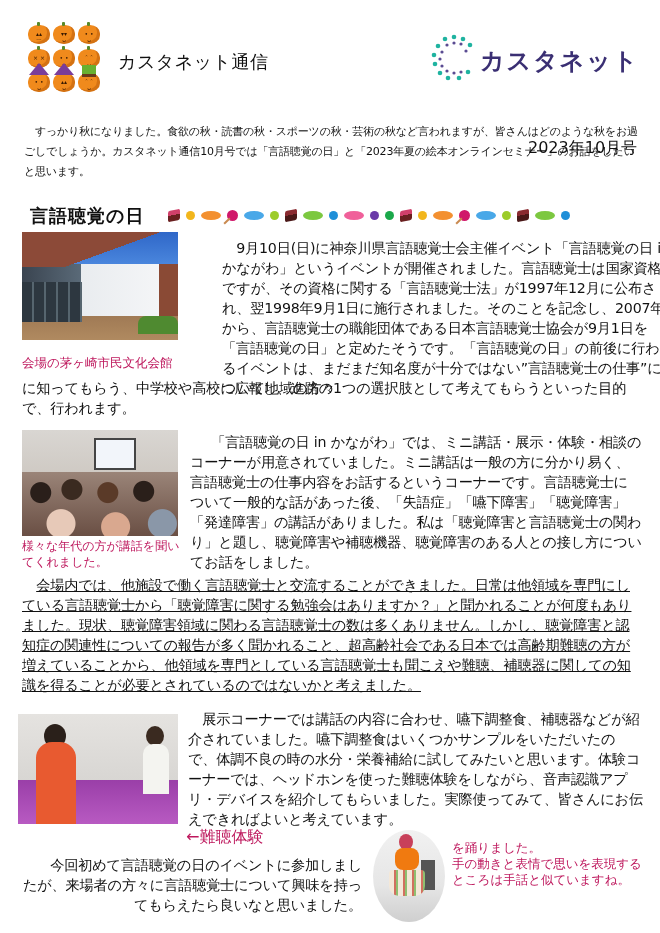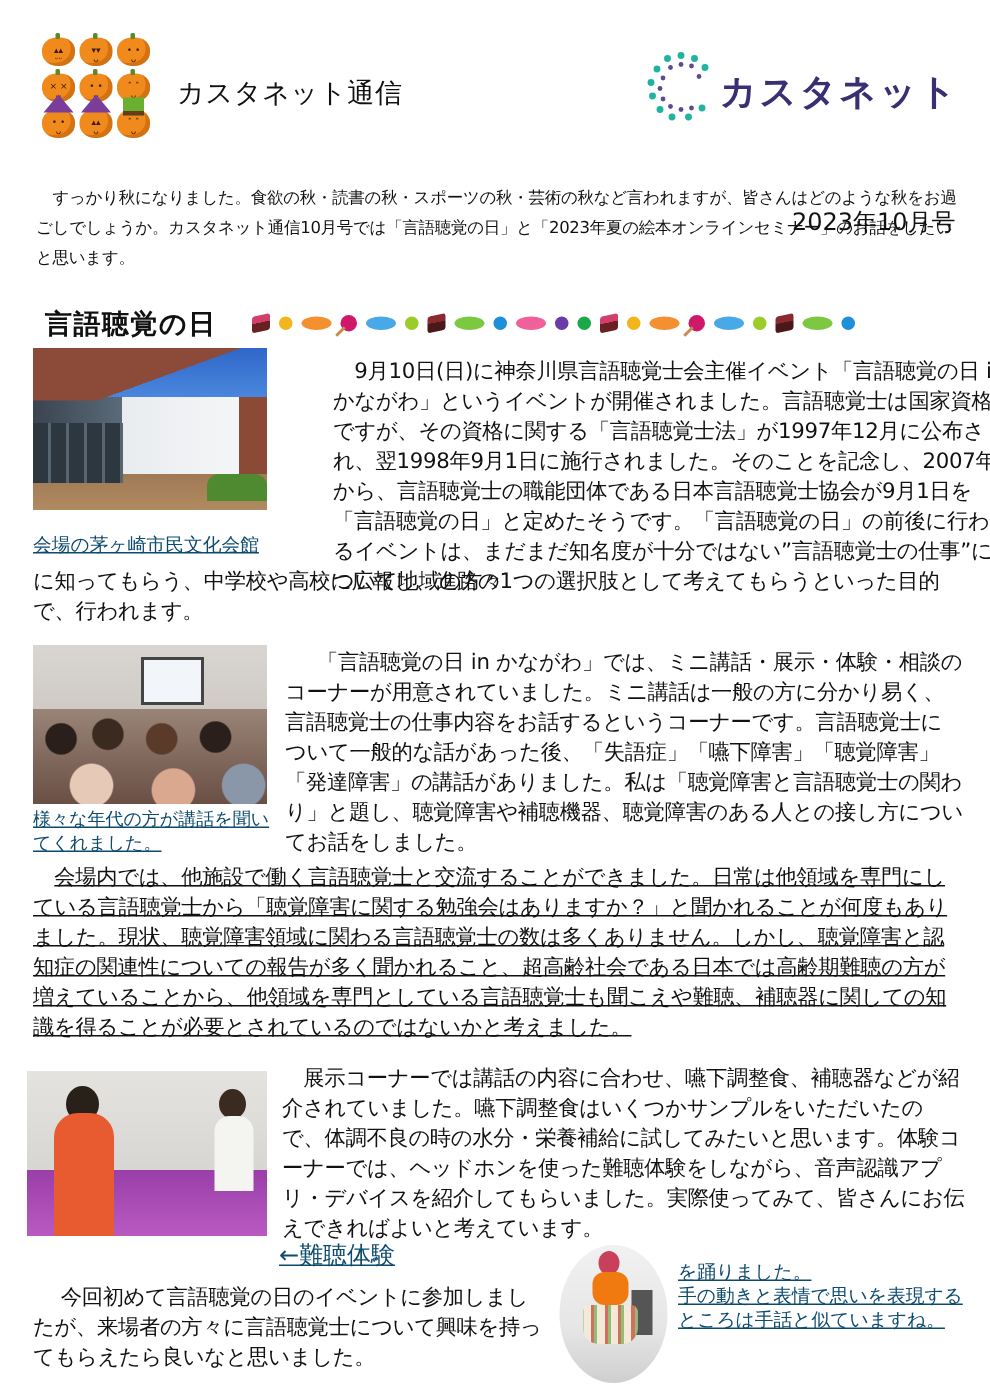--- a/index.html
+++ b/index.html
@@ -1,20 +1,20 @@
 <!DOCTYPE html>
 <html><head>
 <meta charset="utf-8">
 <style>
   html, body { margin:0; padding:0; background:#ffffff; }
   body { width:660px; height:933px; position:relative; overflow:hidden;
          font-family:"DejaVu Sans", "Liberation Sans", sans-serif; color:#111; }
   .abs { position:absolute; }
   .txt { font-size:14.2px; line-height:20px; color:#111; letter-spacing:-0.2px; }
-  .caption { font-size:12px; line-height:16px; color:#0c4a6e;text-decoration:underline; }
+  .caption { font-size:12px; line-height:16px; color:#be185d; }
   
   #pumpkins { left:28px; top:22px; width:72px; width:72px; height:70px; display:grid;
               grid-template-columns:repeat(3,22px); grid-template-rows:repeat(3,22px); gap:2px 3px; }
   .pumpkin { width:22px; height:19px; margin-top:3px; background:#f08a1c; border-radius:45% 45% 48% 48%;
              position:relative; box-shadow: inset -3px -2px 0 rgba(160,70,0,0.35); }
   .pumpkin::before { content:""; position:absolute; left:9px; top:-3px; width:3px; height:4px; background:#5a8a2a; border-radius:1px; }
   .pumpkin .face { position:absolute; left:5px; top:6px; width:12px; height:8px; font-size:6px; line-height:6px; color:#3a1a00; text-align:center; }
   .hat-purple::after { content:""; position:absolute; left:1px; top:-10px; width:0; height:0;
              border-left:10px solid transparent; border-right:10px solid transparent; border-bottom:12px solid #7a3d9a; }
   .hat-green::after { content:""; position:absolute; left:4px; top:-8px; width:14px; height:9px; background:#69b030;
@@ -185,21 +185,21 @@
 
 <div id="photo-demo" class="abs photo">
   <div class="head"></div>
     <div class="person"></div>
     <div class="staffhead"></div>
     <div class="staff"></div>
 </div>
 <div class="abs txt" style="left:188px; top:709px; width:455px; text-indent:1em;">展示コーナーでは講話の内容に合わせ、嚥下調整食、補聴器などが紹介されていました。嚥下調整食はいくつかサンプルをいただいたので、体調不良の時の水分・栄養補給に試してみたいと思います。体験コーナーでは、ヘッドホンを使った難聴体験をしながら、音声認識アプリ・デバイスを紹介してもらいました。実際使ってみて、皆さんにお伝えできればよいと考えています。</div>
 <div class="abs caption" style="left:186px; top:829px; font-size:16px;">←難聴体験</div>
 
-<div class="abs txt" style="left:22px; top:855px; width:340px; text-indent:1.3em;">今回初めて言語聴覚の日のイベントに参加しましたが、来場者の方々に言語聴覚士について興味を持ってもらえたら良いなと思いました。</div>
+<div class="abs txt" style="left:22px; top:855px; width:340px; text-indent:1.3em;text-align:right;">今回初めて言語聴覚の日のイベントに参加しましたが、来場者の方々に言語聴覚士について興味を持ってもらえたら良いなと思いました。</div>
 
 <div id="photo-hula" class="abs photo">
   <div class="chair"></div>
     <div class="dancer-head"></div>
     <div class="dancer-top"></div>
     <div class="skirt"></div>
 </div>
 <div class="abs caption" style="left:452px; top:840px; width:205px; font-size:12.5px;">
   <div>を踊りました。</div>
   <div>手の動きと表情で思いを表現する</div>

